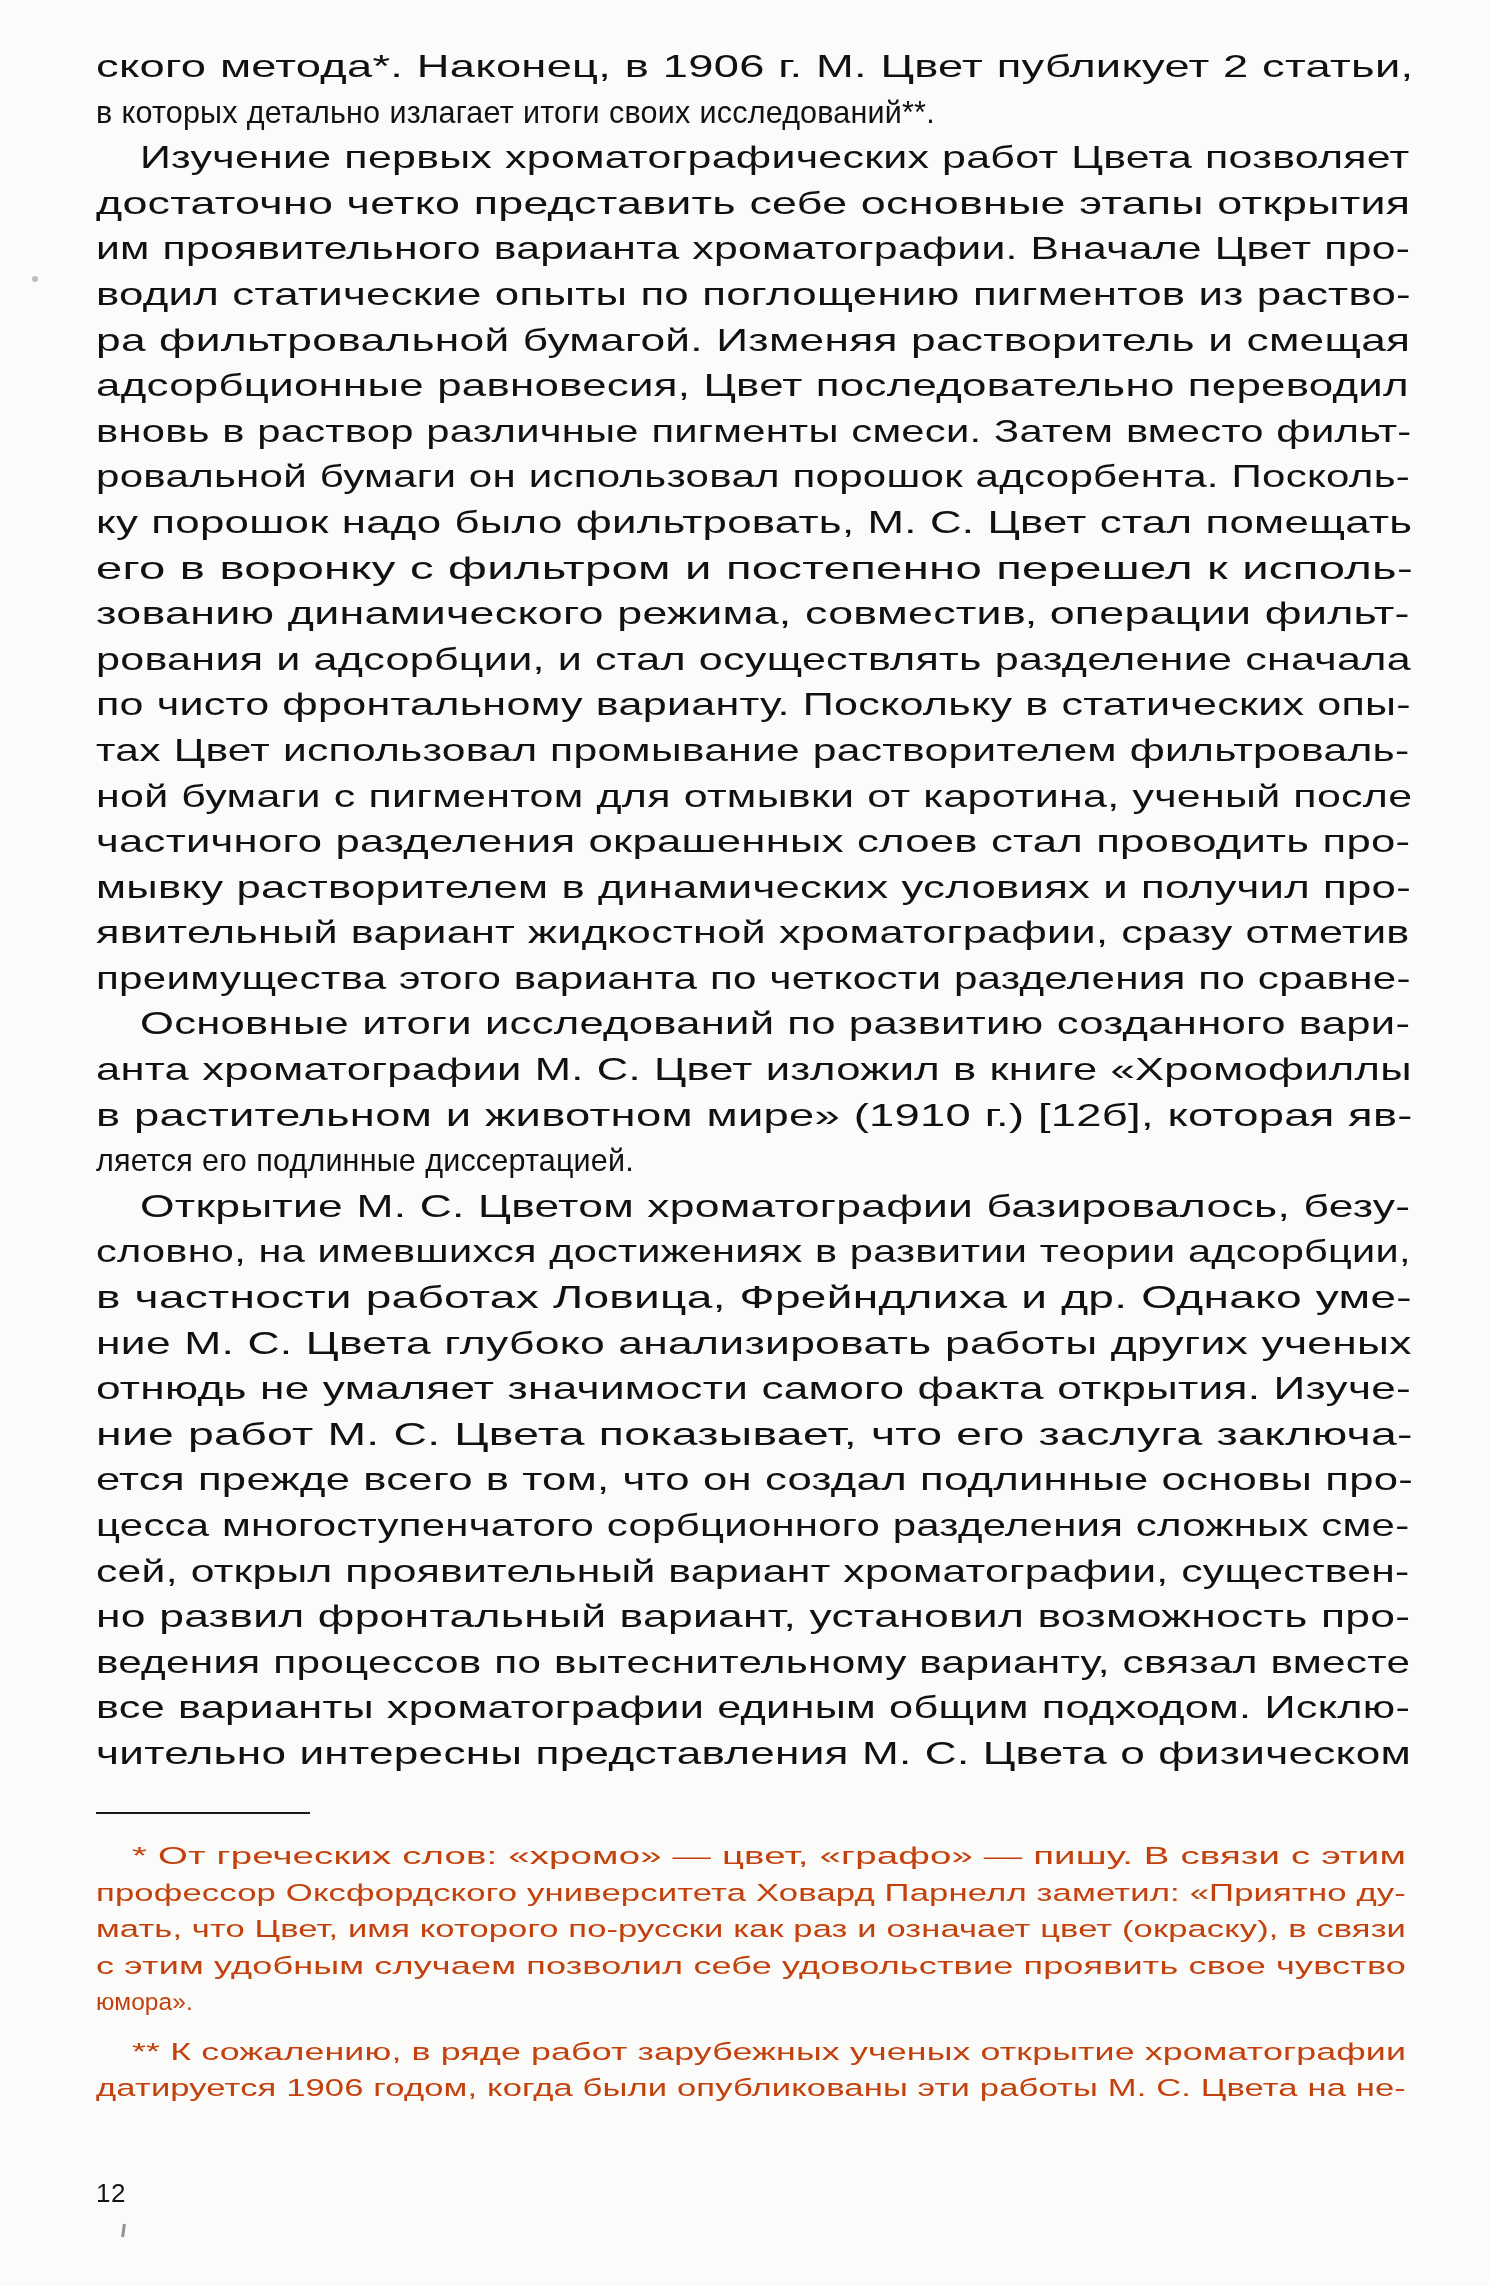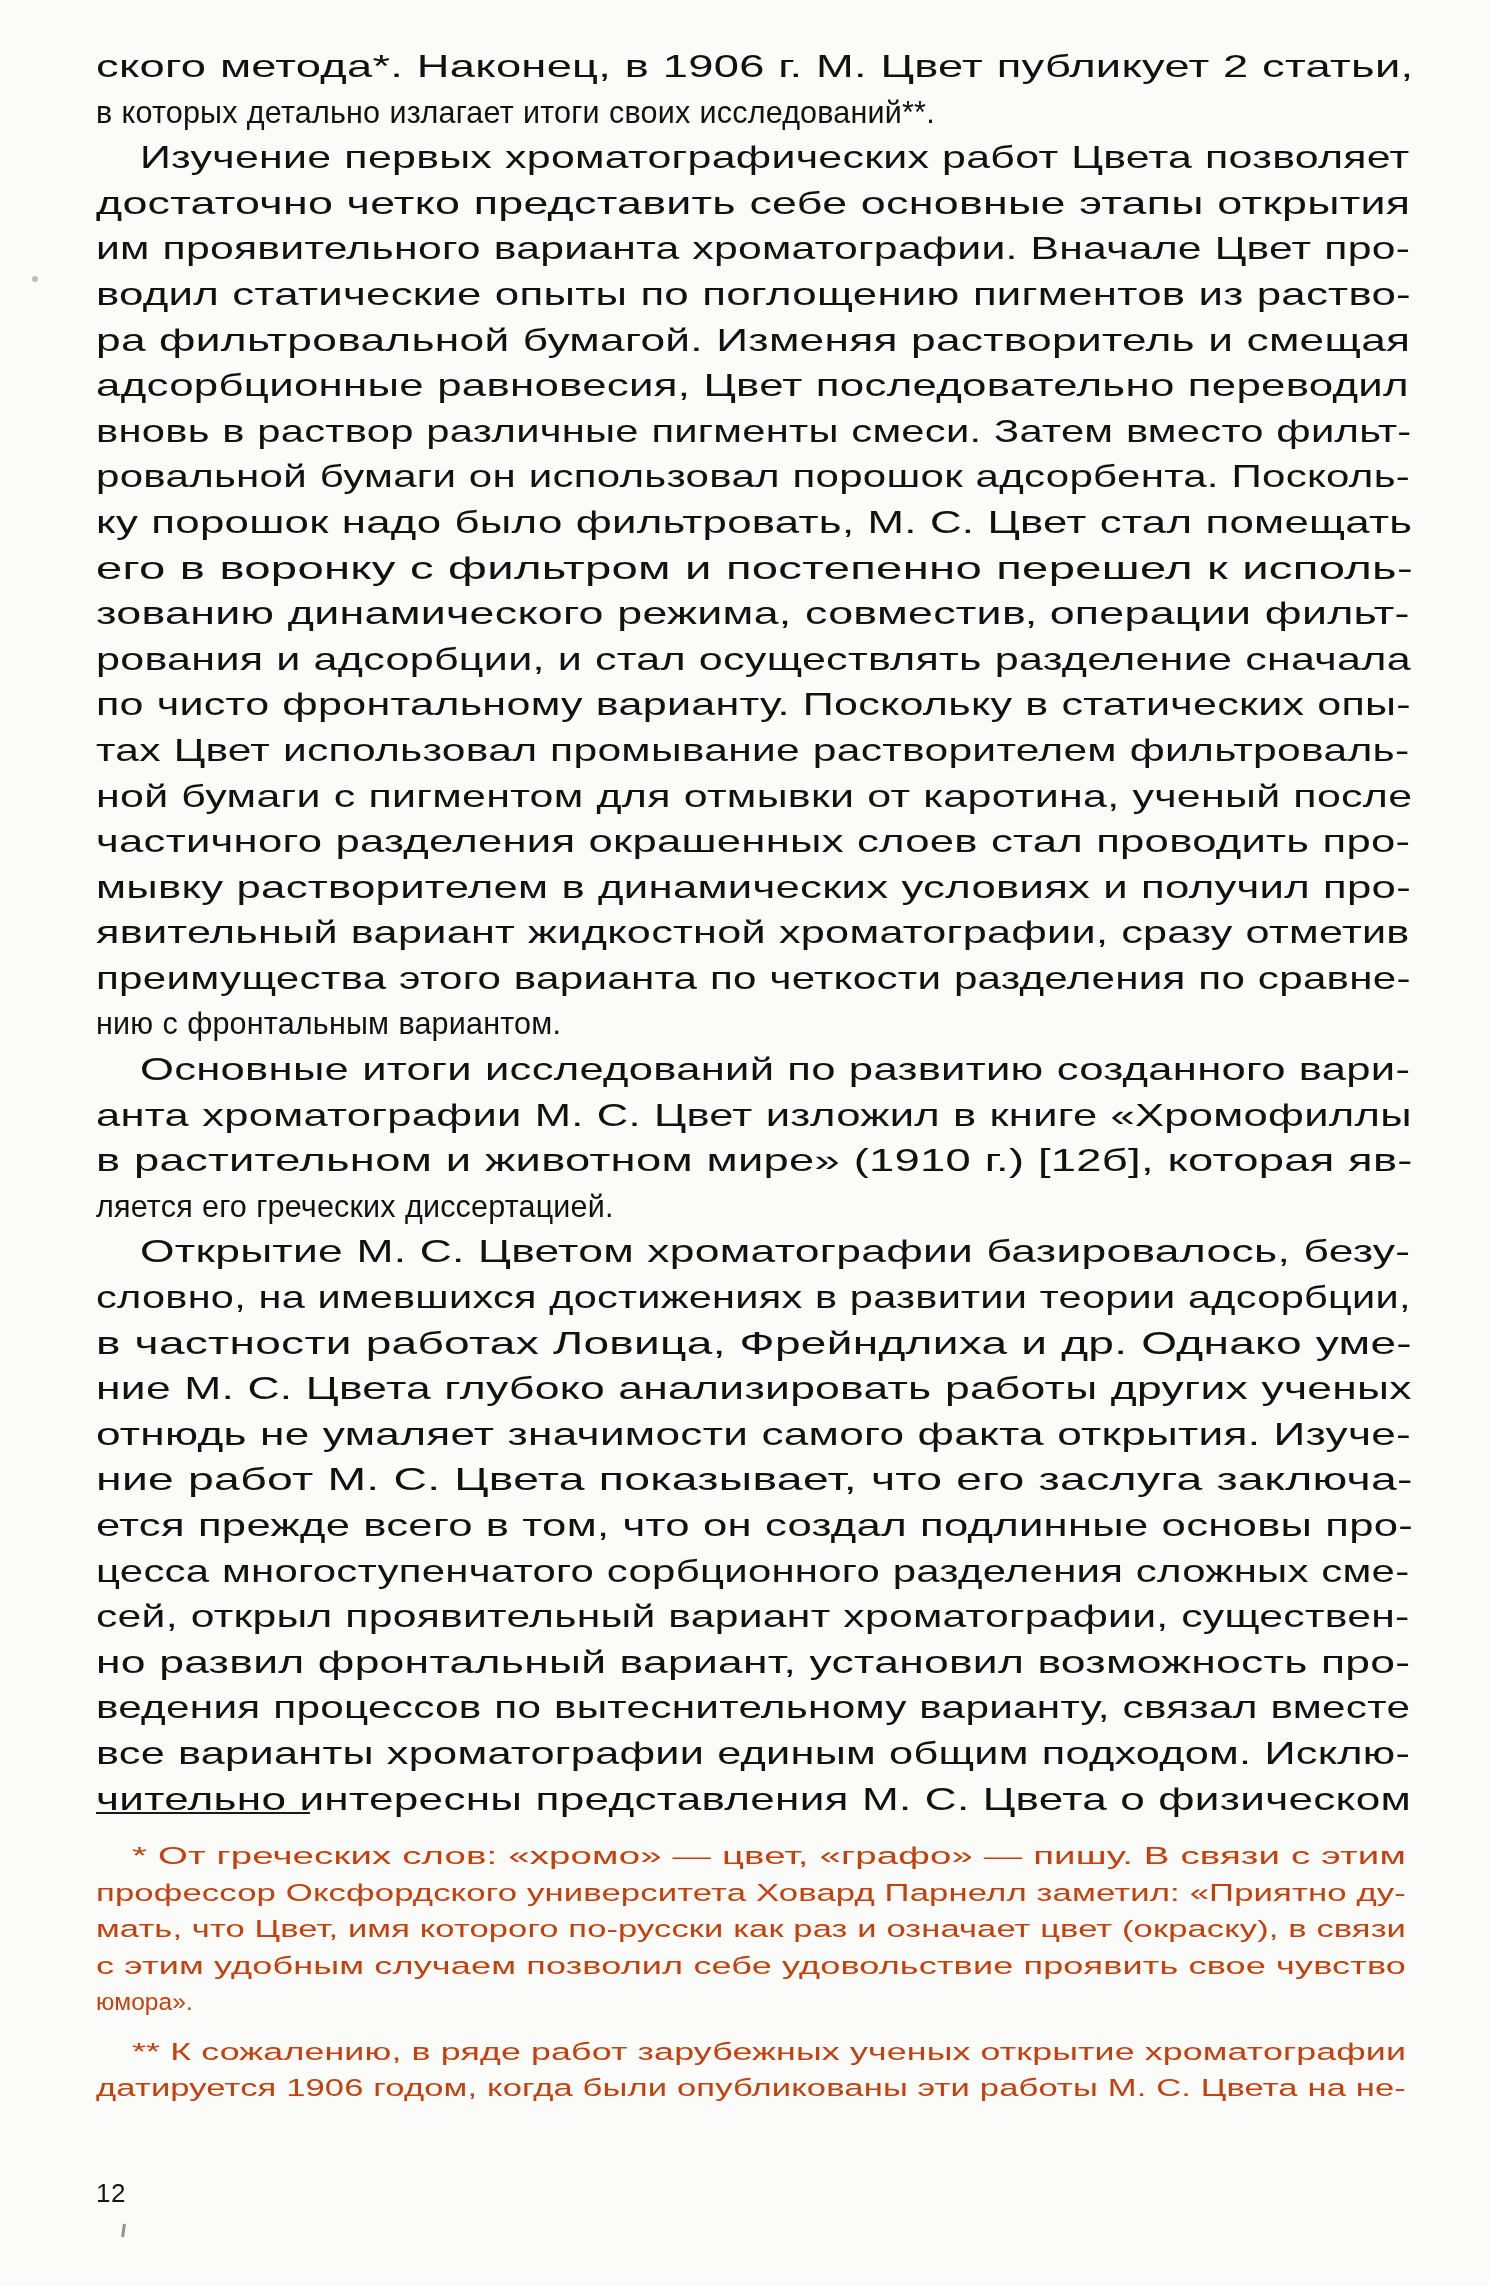--- a/index.html
+++ b/index.html
@@ -128,28 +128,27 @@
       <span class="just-line" style="display: block; transform-origin: left top; white-space: pre; transform: scaleX(1.5479); width: 846.312px; margin-left: 0px; text-indent: 0px;">его в воронку с фильтром и постепенно перешел к исполь-</span>
       <span class="just-line" style="display: block; transform-origin: left top; white-space: pre; transform: scaleX(1.4669); width: 893.062px; margin-left: 0px; text-indent: 0px;">зованию динамического режима, совместив‚ операции фильт-</span>
       <span class="just-line" style="display: block; transform-origin: left top; white-space: pre; transform: scaleX(1.4115); width: 928.062px; margin-left: 0px; text-indent: 0px;">рования и адсорбции, и стал осуществлять разделение сначала</span>
       <span class="just-line" style="display: block; transform-origin: left top; white-space: pre; transform: scaleX(1.4115); width: 928.094px; margin-left: 0px; text-indent: 0px;">по чисто фронтальному варианту. Поскольку в статических опы-</span>
       <span class="just-line" style="display: block; transform-origin: left top; white-space: pre; transform: scaleX(1.3959); width: 938.438px; margin-left: 0px; text-indent: 0px;">тах Цвет использовал промывание растворителем фильтроваль-</span>
       <span class="just-line" style="display: block; transform-origin: left top; white-space: pre; transform: scaleX(1.4083); width: 930.188px; margin-left: 0px; text-indent: 0px;">ной бумаги с пигментом для отмывки от каротина, ученый после</span>
       <span class="just-line" style="display: block; transform-origin: left top; white-space: pre; transform: scaleX(1.4301); width: 916.031px; margin-left: 0px; text-indent: 0px;">частичного разделения окрашенных слоев стал проводить про-</span>
       <span class="just-line" style="display: block; transform-origin: left top; white-space: pre; transform: scaleX(1.4312); width: 915.297px; margin-left: 0px; text-indent: 0px;">мывку растворителем в динамических условиях и получил про-</span>
       <span class="just-line" style="display: block; transform-origin: left top; white-space: pre; transform: scaleX(1.416); width: 925.172px; margin-left: 0px; text-indent: 0px;">явительный вариант жидкостной хроматографии, сразу отметив</span>
       <span class="just-line" style="display: block; transform-origin: left top; white-space: pre; transform: scaleX(1.3815); width: 948.25px; margin-left: 0px; text-indent: 0px;">преимущества этого варианта по четкости разделения по сравне-</span>
-      <span class="last-line">нию с фронтальным вариантом.</span>
     </p>
 
     <p class="body-par">
       <span class="just-line" style="text-indent: 0px; display: block; transform-origin: left top; white-space: pre; transform: scaleX(1.4286); width: 886.172px; margin-left: 44px;">Основные итоги исследований по развитию созданного вари-</span>
       <span class="just-line" style="display: block; transform-origin: left top; white-space: pre; transform: scaleX(1.4272); width: 917.891px; margin-left: 0px; text-indent: 0px;">анта хроматографии М. С. Цвет изложил в книге «Хромофиллы</span>
       <span class="just-line" style="display: block; transform-origin: left top; white-space: pre; transform: scaleX(1.4858); width: 881.703px; margin-left: 0px; text-indent: 0px;">в растительном и животном мире» (1910 г.) [12б], которая яв-</span>
-      <span class="last-line">ляется его греческих диссертацией.</span>
+      <span class="last-line">ляется его подлинные диссертацией.</span>
     </p>
 
     <p class="body-par">
       <span class="just-line" style="text-indent: 0px; display: block; transform-origin: left top; white-space: pre; transform: scaleX(1.4558); width: 869.641px; margin-left: 44px;">Открытие М. С. Цветом хроматографии базировалось, безу-</span>
       <span class="just-line" style="display: block; transform-origin: left top; white-space: pre; transform: scaleX(1.3604); width: 962.953px; margin-left: 0px; text-indent: 0px;">словно, на имевшихся достижениях в развитии теории адсорбции,</span>
       <span class="just-line" style="display: block; transform-origin: left top; white-space: pre; transform: scaleX(1.5091); width: 868.047px; margin-left: 0px; text-indent: 0px;">в частности работах Ловица, Фрейндлиха и др. Однако уме-</span>
       <span class="just-line" style="display: block; transform-origin: left top; white-space: pre; transform: scaleX(1.4558); width: 899.844px; margin-left: 0px; text-indent: 0px;">ние М. С. Цвета глубоко анализировать работы других ученых</span>
       <span class="just-line" style="display: block; transform-origin: left top; white-space: pre; transform: scaleX(1.4471); width: 905.234px; margin-left: 0px; text-indent: 0px;">отнюдь не умаляет значимости самого факта открытия. Изуче-</span>
       <span class="just-line" style="display: block; transform-origin: left top; white-space: pre; transform: scaleX(1.5184); width: 862.734px; margin-left: 0px; text-indent: 0px;">ние работ М. С. Цвета показывает, что его заслуга заключа-</span>
       <span class="just-line" style="display: block; transform-origin: left top; white-space: pre; transform: scaleX(1.4298); width: 916.203px; margin-left: 0px; text-indent: 0px;">ется прежде всего в том, что он создал подлинные основы про-</span>

